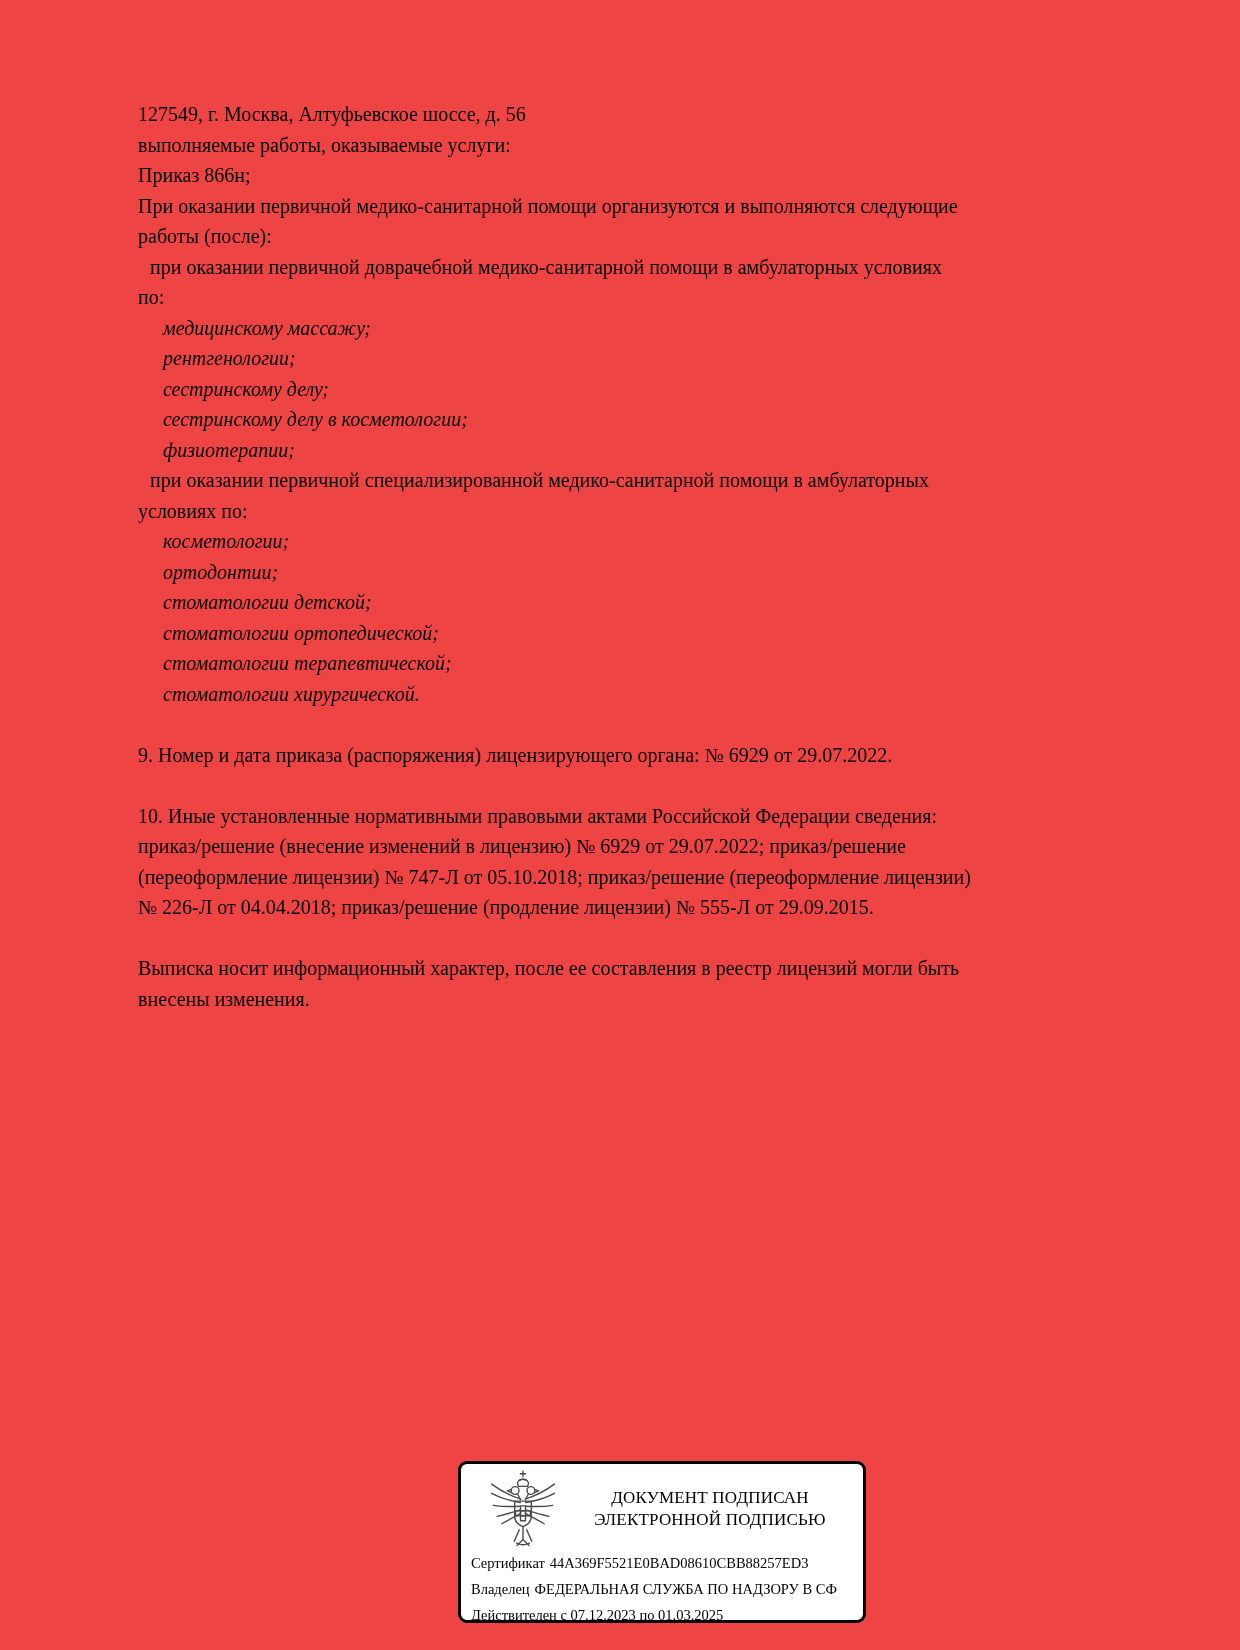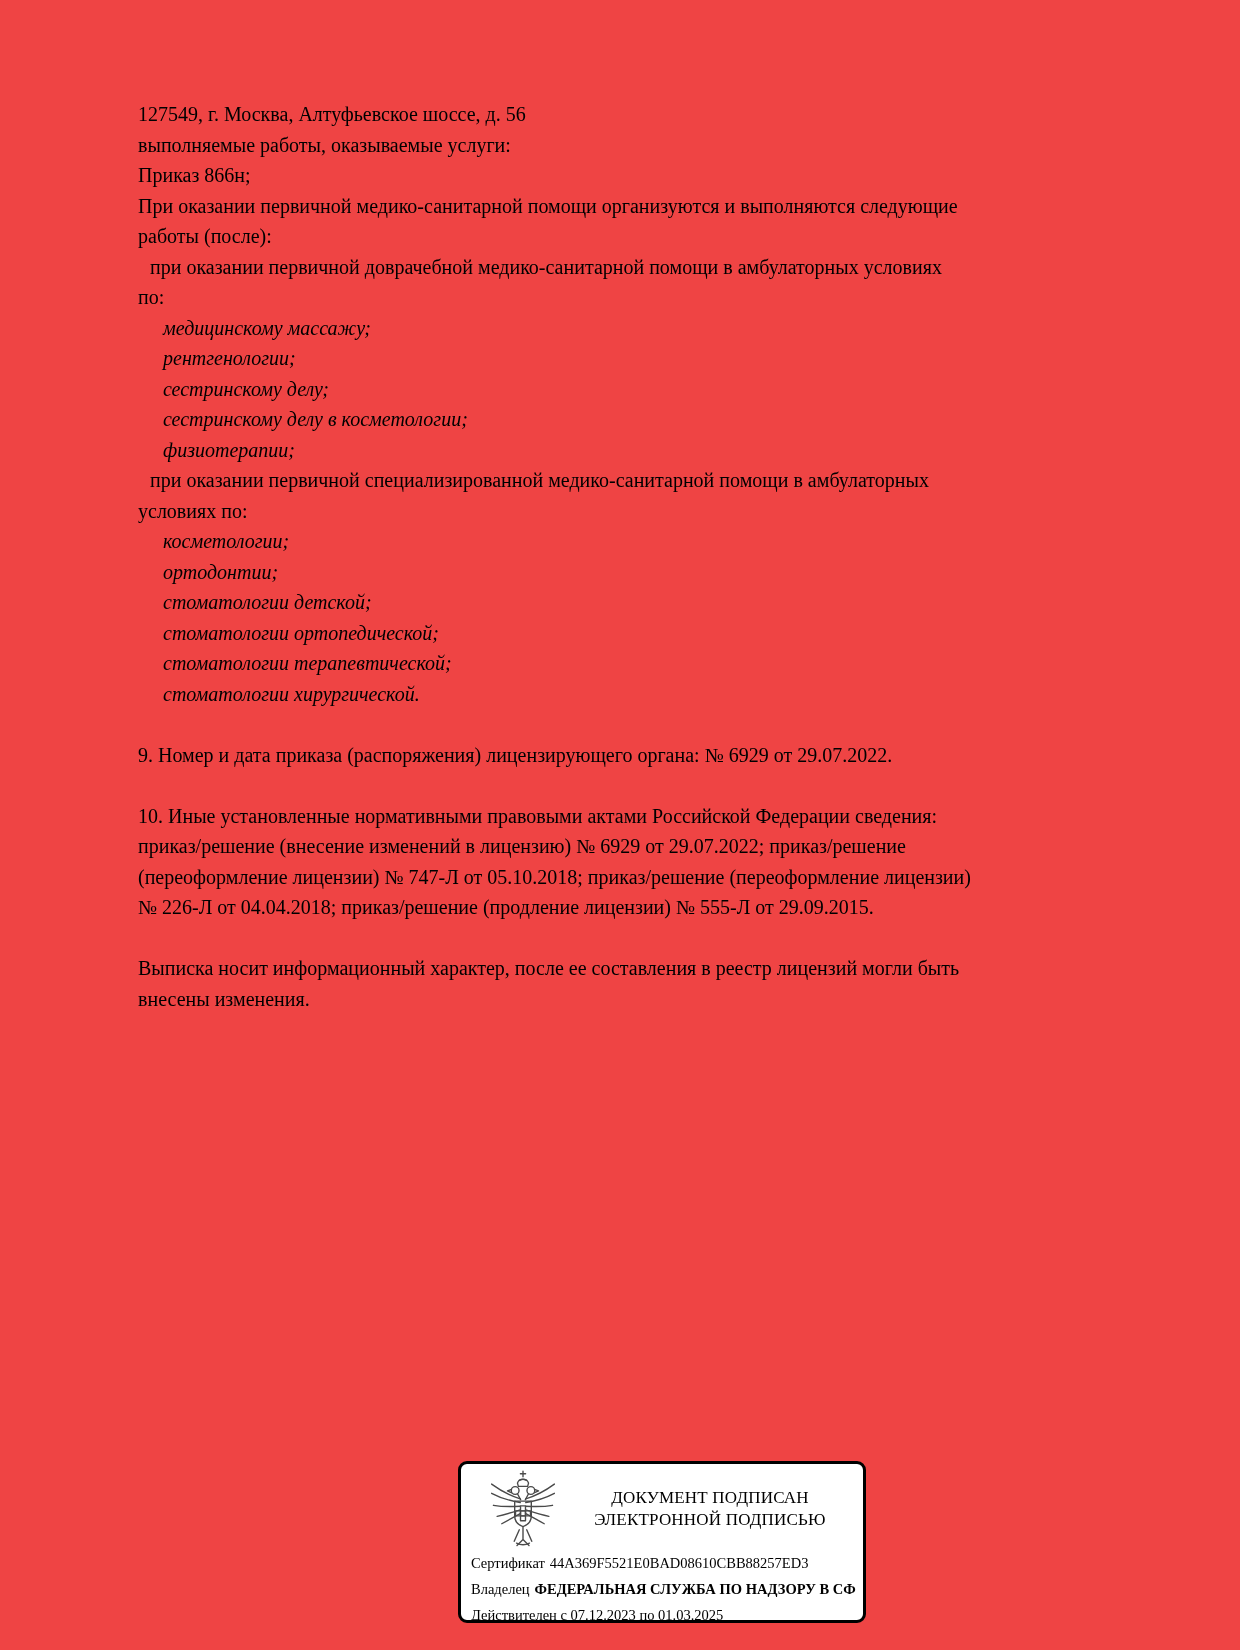--- a/index.html
+++ b/index.html
@@ -56,21 +56,21 @@
     letter-spacing: 0.2px;
     padding-left: 6px;
   }
   .stamp-info {
     padding: 6px 7px 0 10px;
     font-size: 14.5px;
     line-height: 26px;
   }
   .info-line { white-space: nowrap; }
   .info-line .lbl { margin-right: 5px; }
-  .info-line .val-bold { font-weight: bold; }
+  .info-line .val-bold { font-weight: normal; }
 </style>
 </head>
 <body>
 
 <div class="page">
 
   <div class="doc-body">
       <div class="doc-line ind0">127549, г. Москва, Алтуфьевское шоссе, д. 56</div>
       <div class="doc-line ind0">выполняемые работы, оказываемые услуги:</div>
       <div class="doc-line ind0">Приказ 866н;</div>

